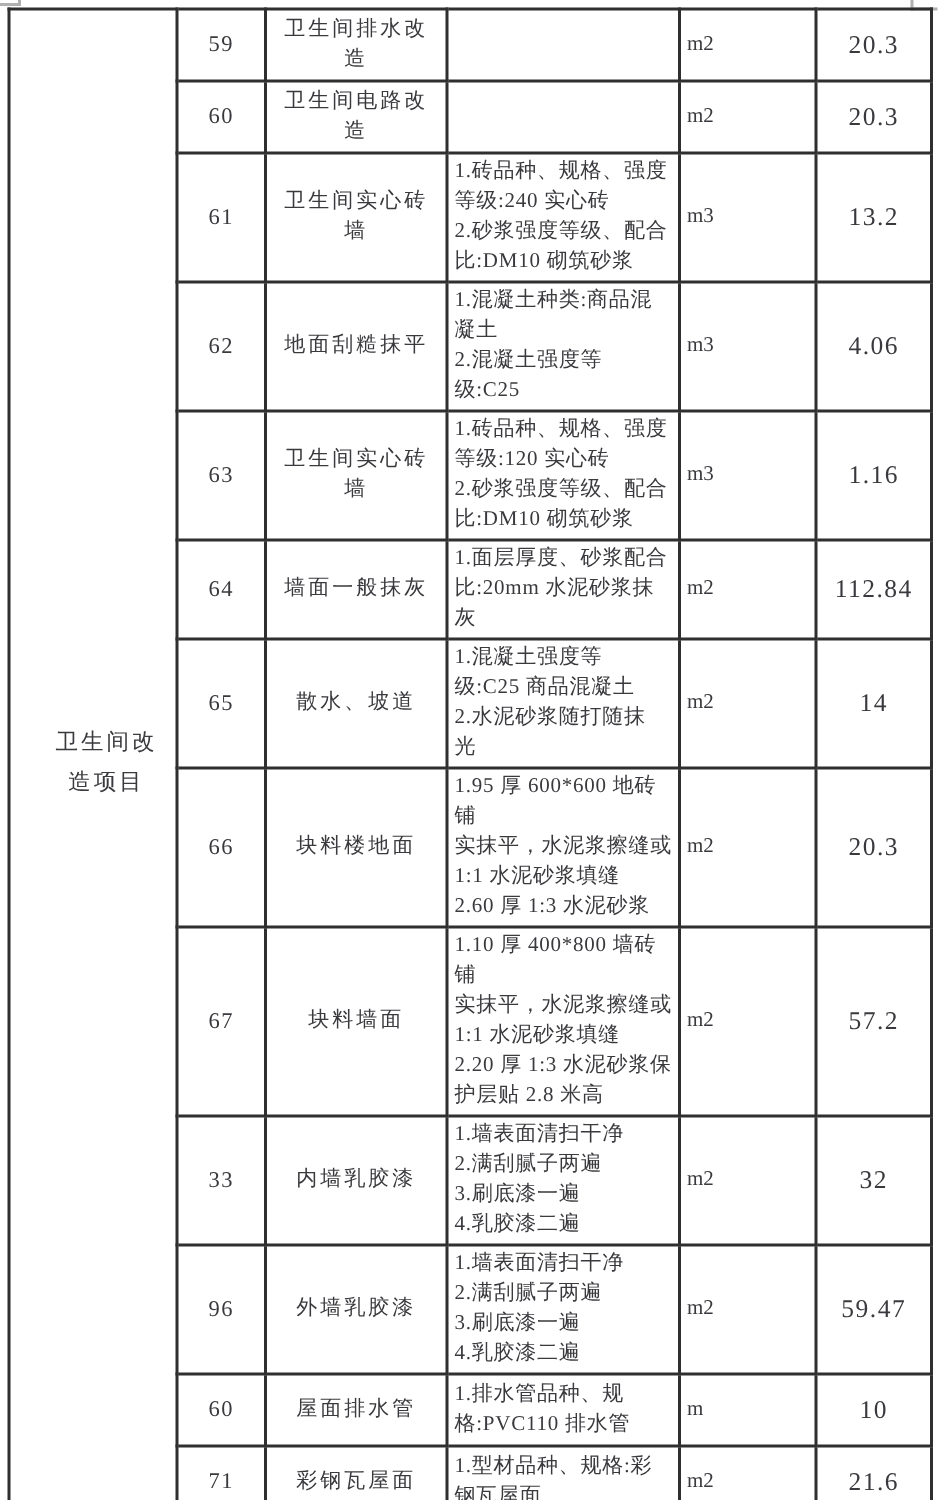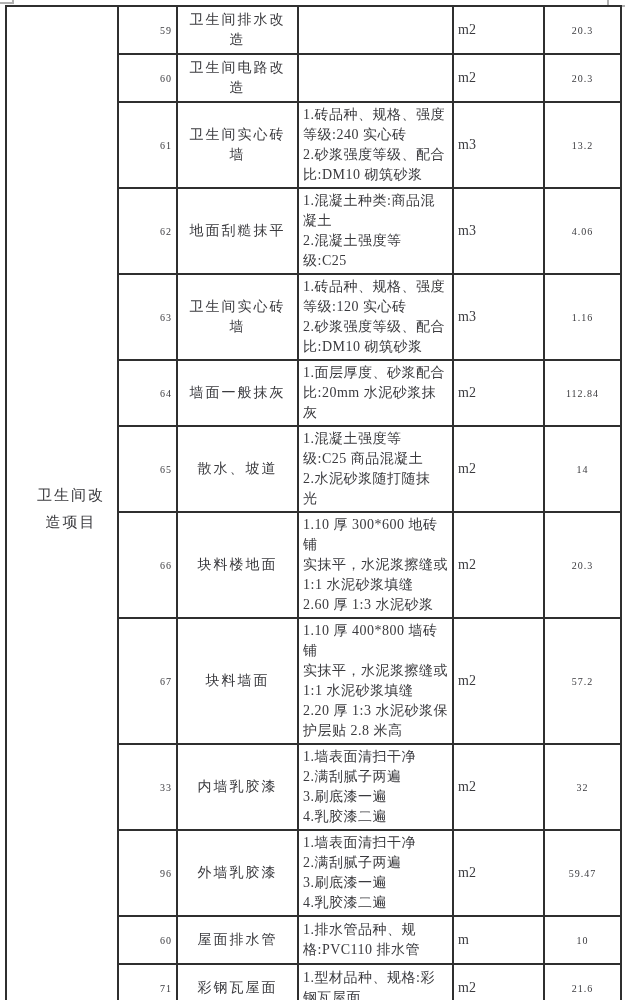--- a/index.html
+++ b/index.html
@@ -35,22 +35,22 @@
     font-size: 15px;
     letter-spacing: 2px;
     line-height: 27px;
   }
   .cat-cell span {
     display: inline-block;
     max-width: 96px;
     margin-left: 18px;
   }
   .no-cell {
-    text-align: right;
-    font-size: 10px;
+    text-align: center;
+    font-size: 15px;
     letter-spacing: 1px;
   }
   .item-cell {
     text-align: center;
     font-size: 14px;
     letter-spacing: 2px;
     line-height: 20px;
   }
   .desc-cell {
     font-size: 14px;
@@ -59,21 +59,21 @@
     white-space: pre-line;
     letter-spacing: 0.5px;
     text-align: left;
   }
   .unit-cell {
     text-align: left;
     font-size: 14px;
   }
   .qty-cell {
     text-align: center;
-    font-size: 10px;
+    font-size: 17px;
     letter-spacing: 1px;
   }
   
   .artifact-tl {
     position: absolute;
     left: 0;
     top: -2px;
     width: 12px;
     height: 4px;
     border-right: 2px solid var(--artifact, #b0b0b0);
@@ -164,21 +164,21 @@
     <td class="desc-cell">1.混凝土强度等
 级:C25 商品混凝土
 2.水泥砂浆随打随抹
 光</td>
     <td class="unit-cell">m2</td>
     <td class="qty-cell">14</td>
   </tr>
       <tr>
     <td class="no-cell">66</td>
     <td class="item-cell">块料楼地面</td>
-    <td class="desc-cell">1.10 厚 300*600 地砖铺
+    <td class="desc-cell">1.95 厚 600*600 地砖铺
 实抹平，水泥浆擦缝或
 1:1 水泥砂浆填缝
 2.60 厚 1:3 水泥砂浆</td>
     <td class="unit-cell">m2</td>
     <td class="qty-cell">20.3</td>
   </tr>
       <tr>
     <td class="no-cell">67</td>
     <td class="item-cell">块料墙面</td>
     <td class="desc-cell">1.10 厚 400*800 墙砖铺

